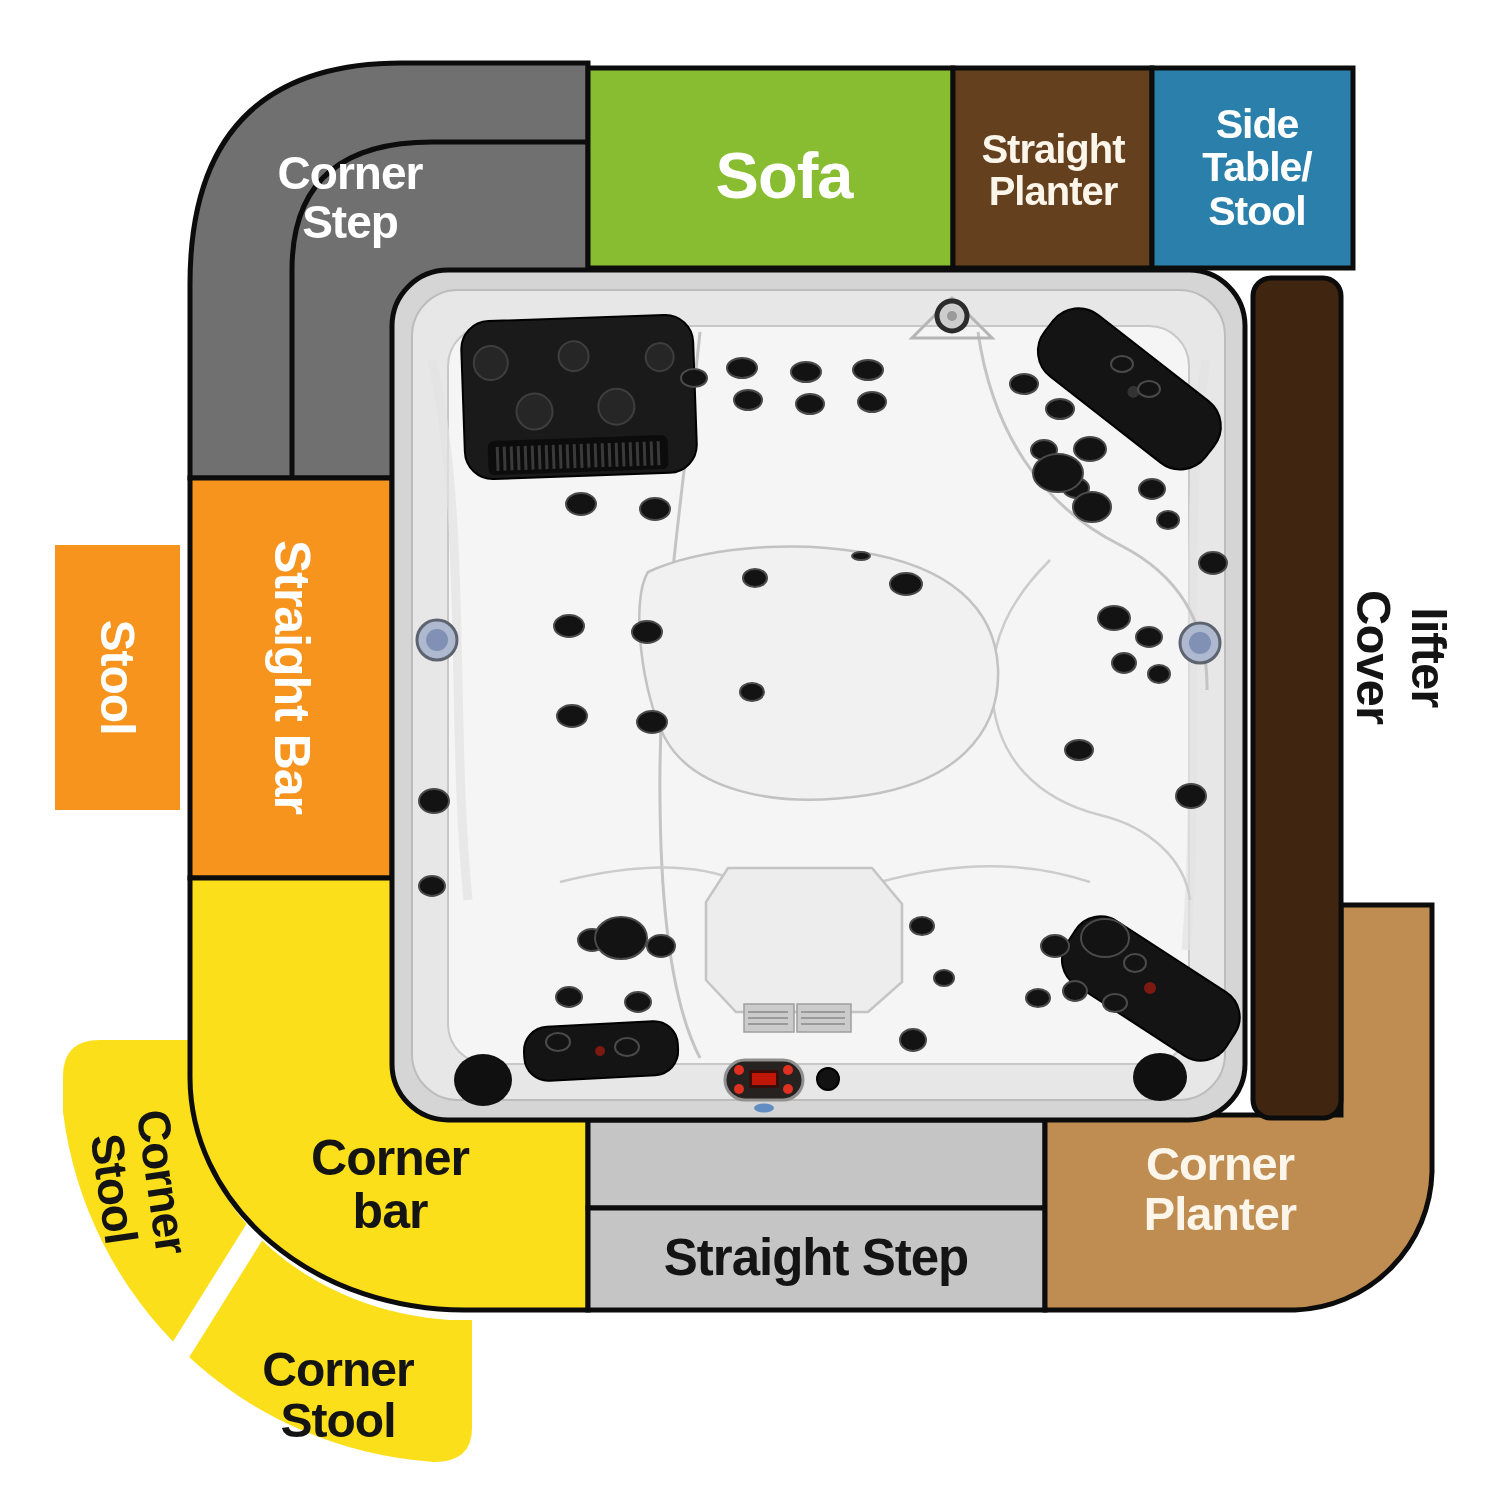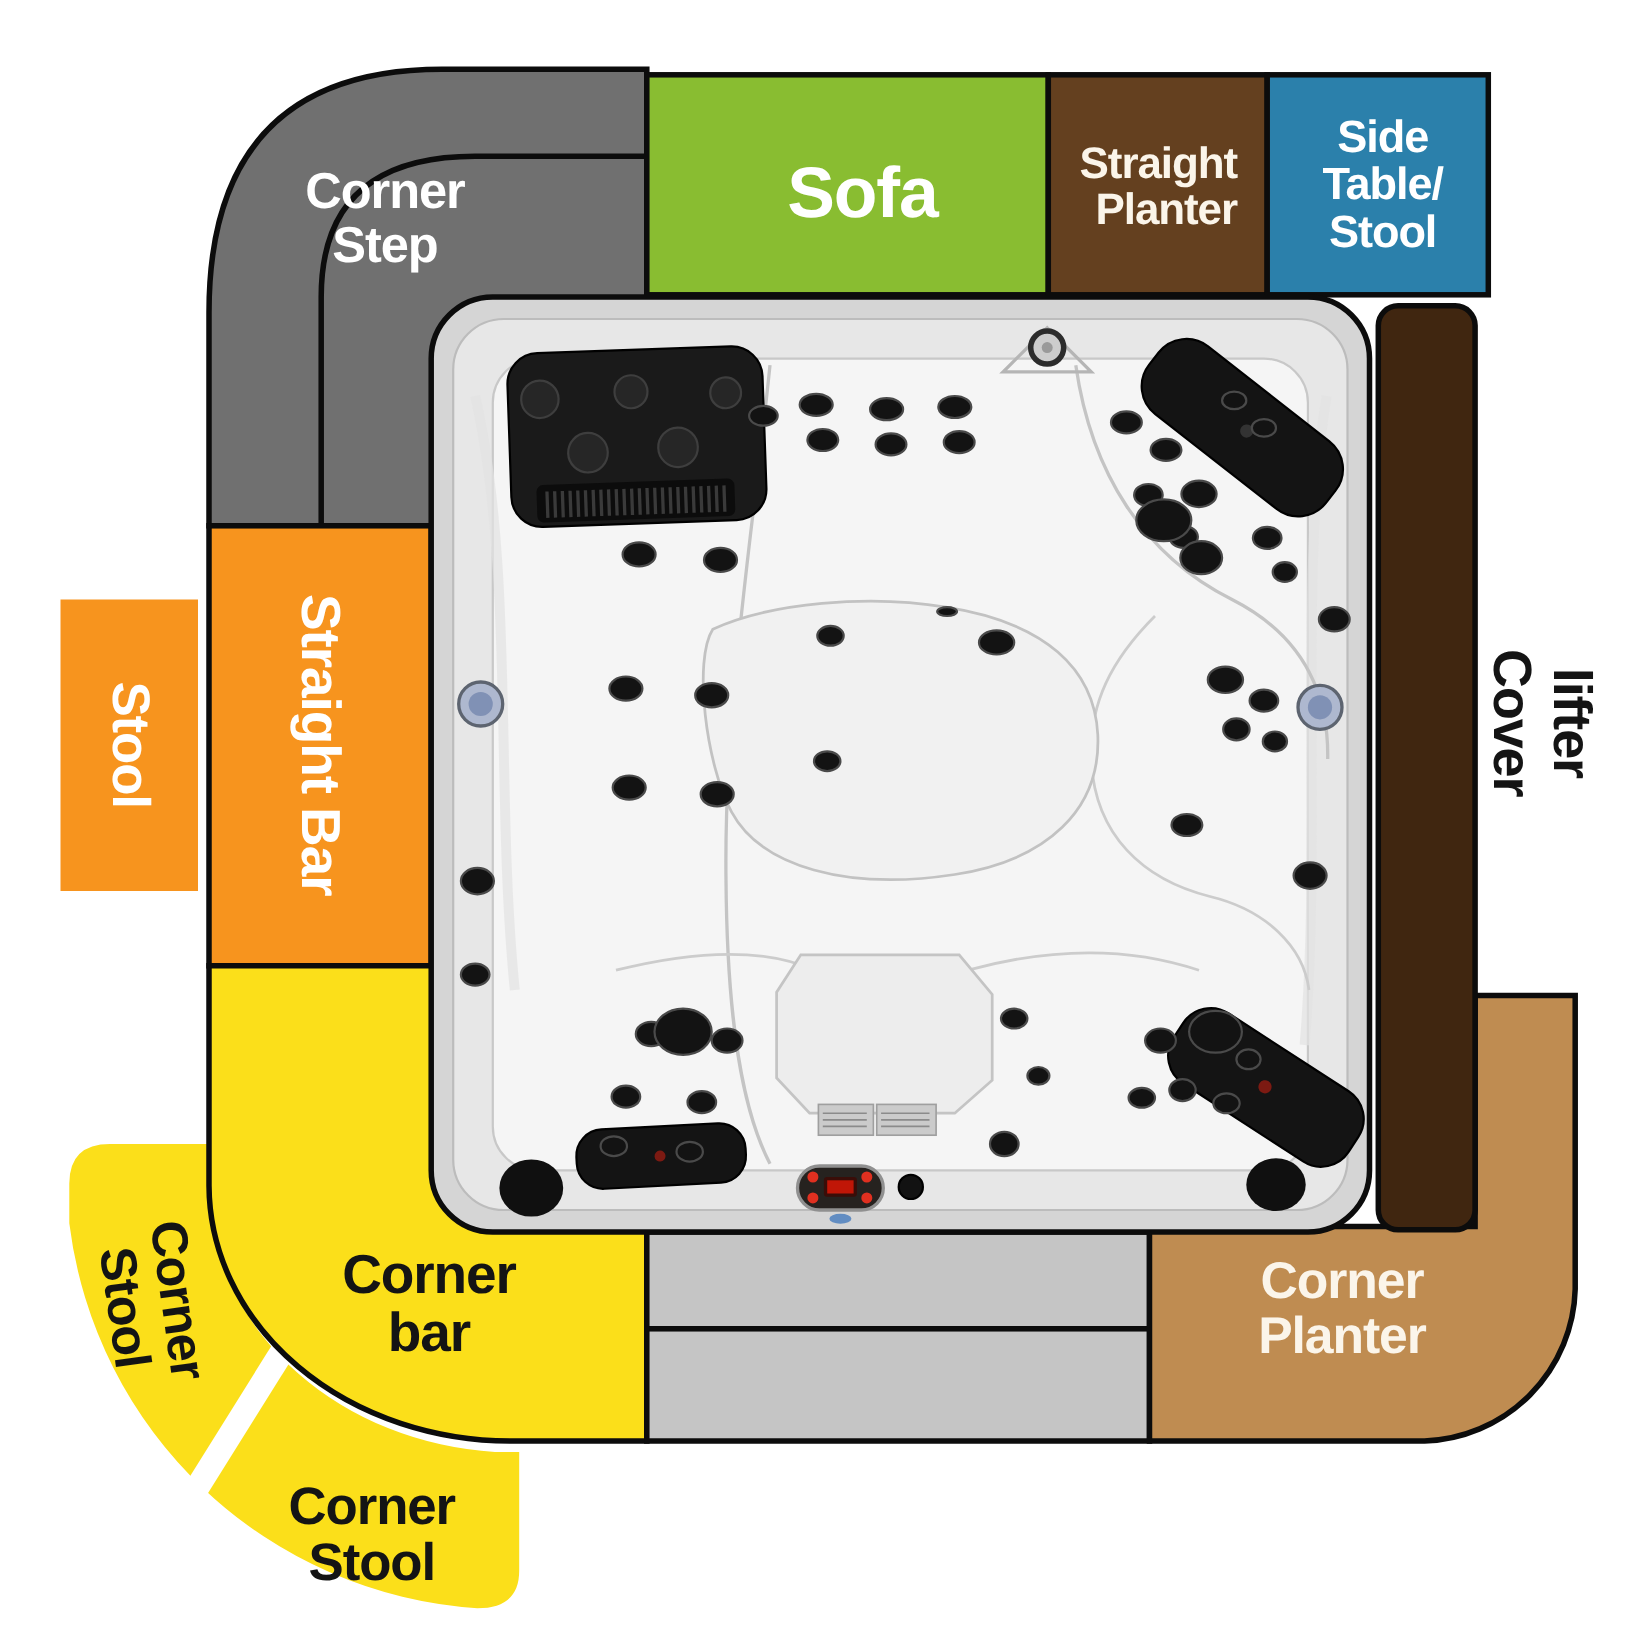--- a/index.html
+++ b/index.html
@@ -13,21 +13,21 @@
     white-space:pre-line;line-height:1.06;letter-spacing:-1px;
     transform:translate(-50%,-50%);pointer-events:none;
   }
   .t-white{color:#ffffff}
   .t-black{color:#141414}
   .t-cream{color:#FBF5EA}
   .vert{writing-mode:vertical-rl;text-orientation:mixed;}
   .vert-lr{writing-mode:vertical-lr;text-orientation:mixed;}
   #lbl-corner-step{left:350px;top:198px;font-size:46px;}
   #lbl-sofa{left:784px;top:176px;font-size:65px;}
-  #lbl-straight-planter{left:1053px;top:170px;font-size:40px;text-align:right;}
+  #lbl-straight-planter{left:1053px;top:170px;font-size:40px;}
   #lbl-side-table{left:1257px;top:168px;font-size:41px;}
   #lbl-stool{left:117px;top:677px;font-size:48px;}
   #lbl-straight-bar{left:291px;top:677px;font-size:50px;}
   #lbl-cover-lifter{left:1401px;top:657px;font-size:49px;line-height:1.12;}
   #lbl-corner-bar{left:390px;top:1185px;font-size:50px;}
   #lbl-cs-upper{left:138px;top:1185px;font-size:46px;transform:translate(-50%,-50%) rotate(82deg);}
   #lbl-cs-lower{left:338px;top:1396px;font-size:48px;}
   #lbl-straight-step{left:816px;top:1258px;font-size:51px;}
   #lbl-corner-planter{left:1220px;top:1189px;font-size:47px;}
 </style>
@@ -206,15 +206,16 @@
   <div class="label t-white vert" id="lbl-stool">Stool</div>
   <div class="label t-white vert" id="lbl-straight-bar">Straight Bar</div>
   <div class="label t-black vert-lr" id="lbl-cover-lifter">Cover
 lifter</div>
   <div class="label t-black" id="lbl-corner-bar">Corner
 bar</div>
   <div class="label t-black" id="lbl-cs-upper">Corner
 Stool</div>
   <div class="label t-black" id="lbl-cs-lower">Corner
 Stool</div>
+  <div class="label t-black" id="lbl-straight-step">Straight Step</div>
   <div class="label t-cream" id="lbl-corner-planter">Corner
 Planter</div>
 </div>
 
 </body></html>

